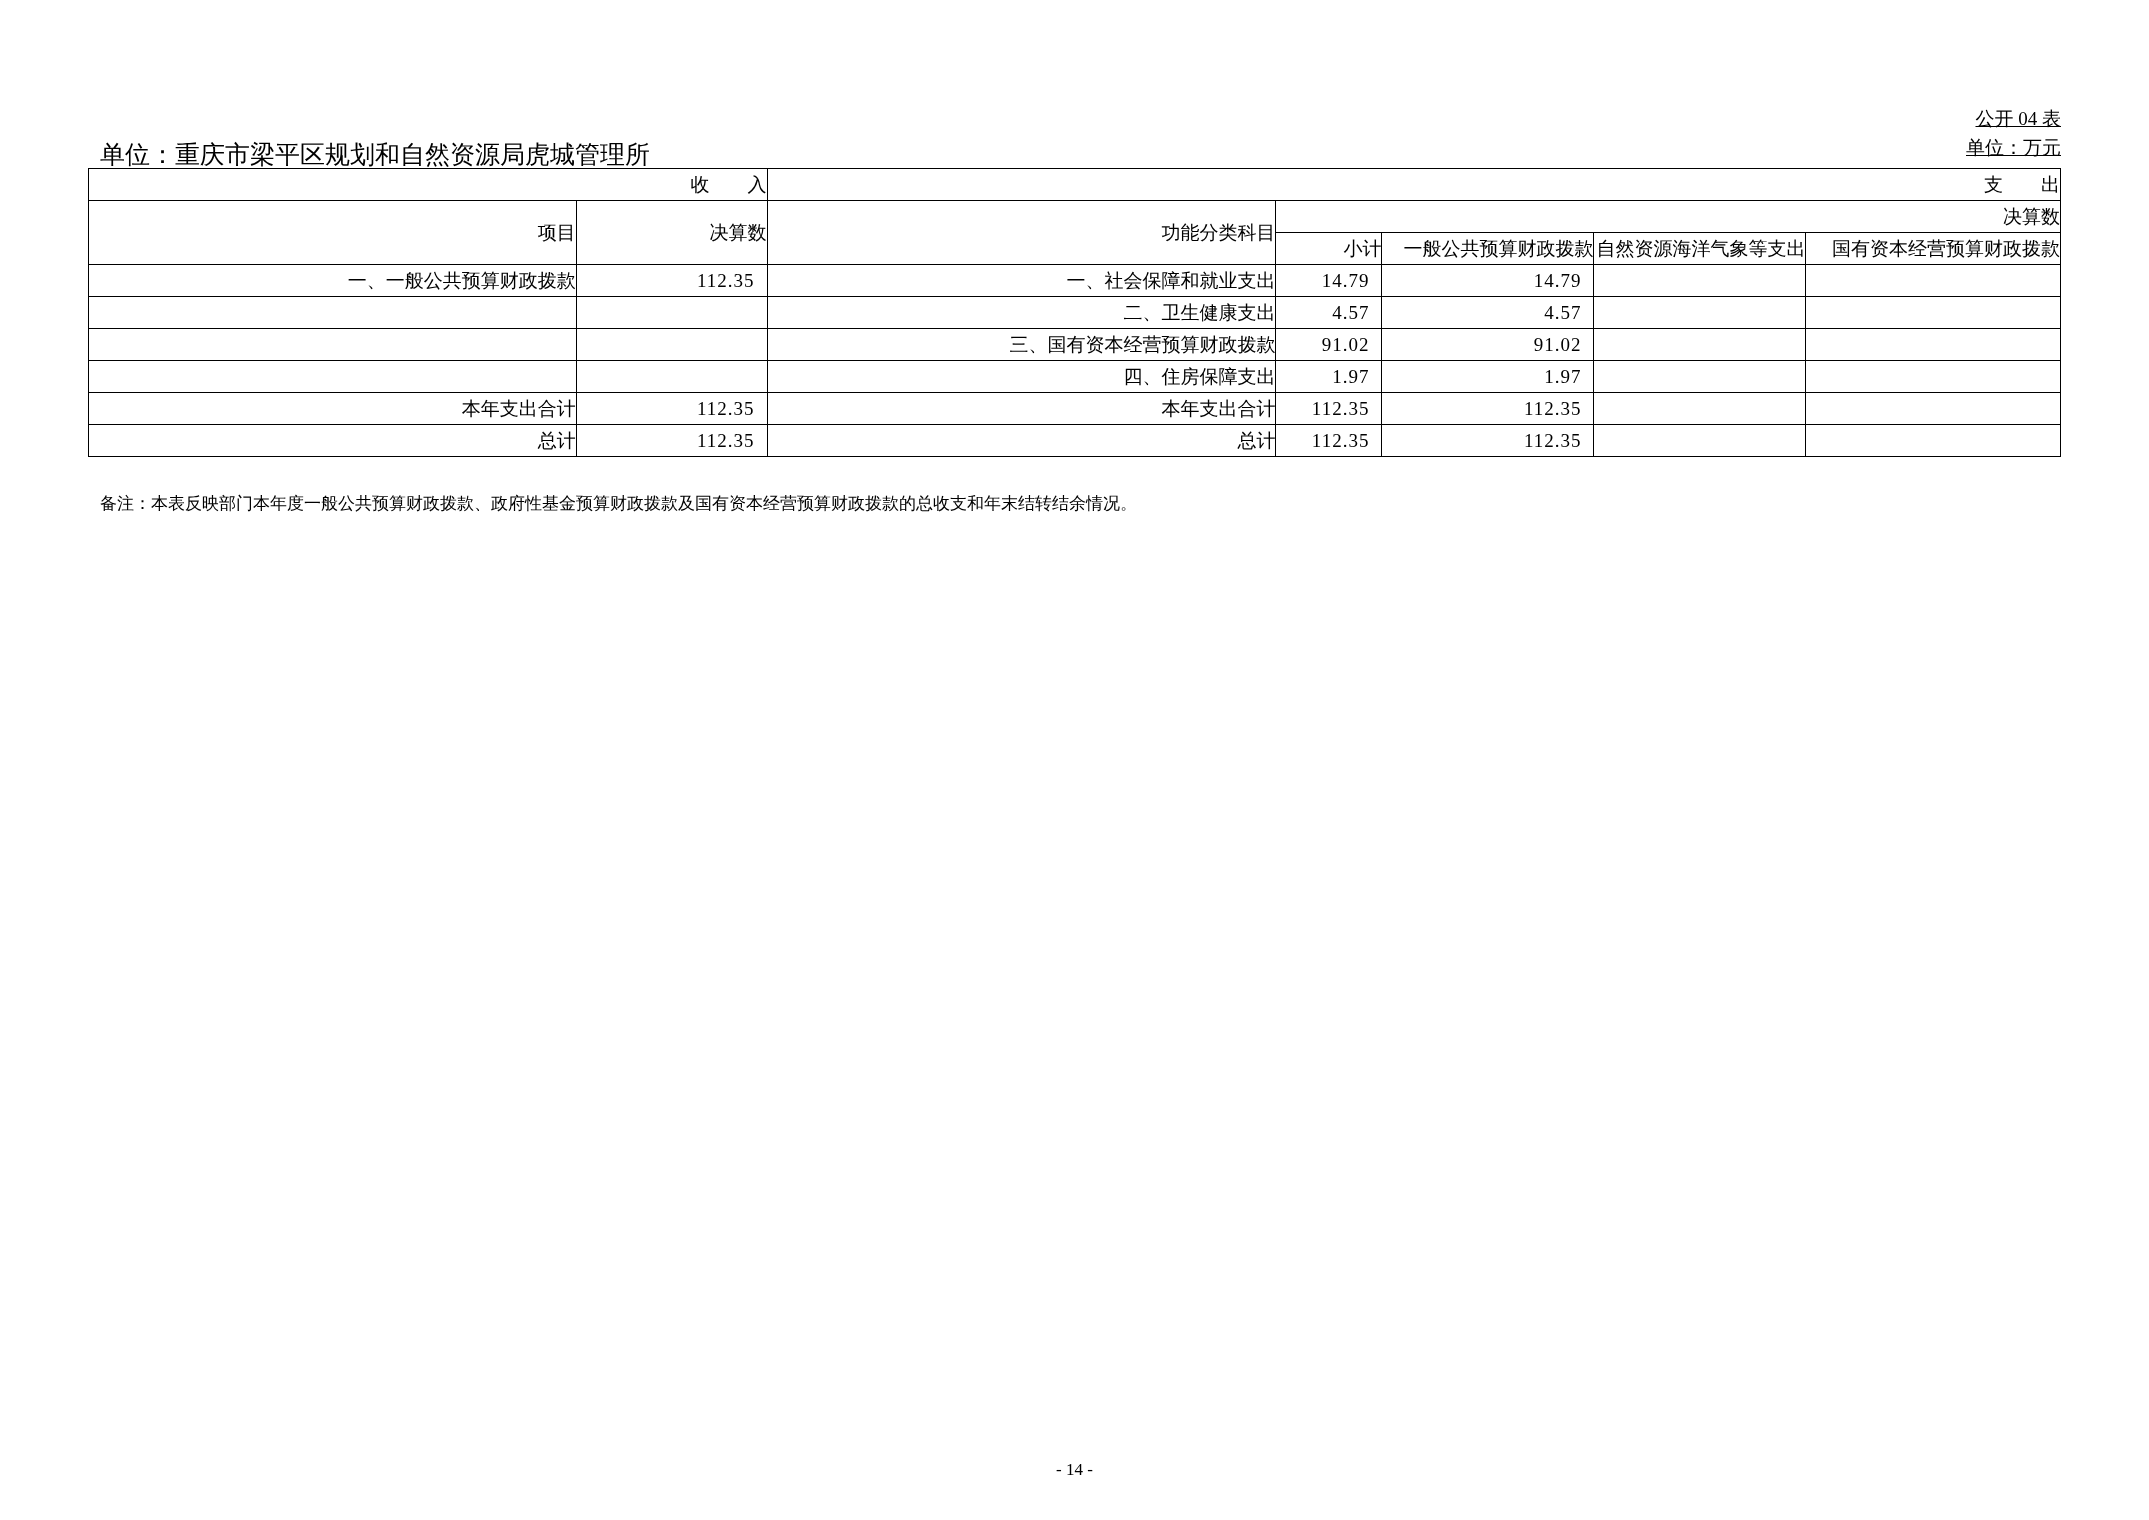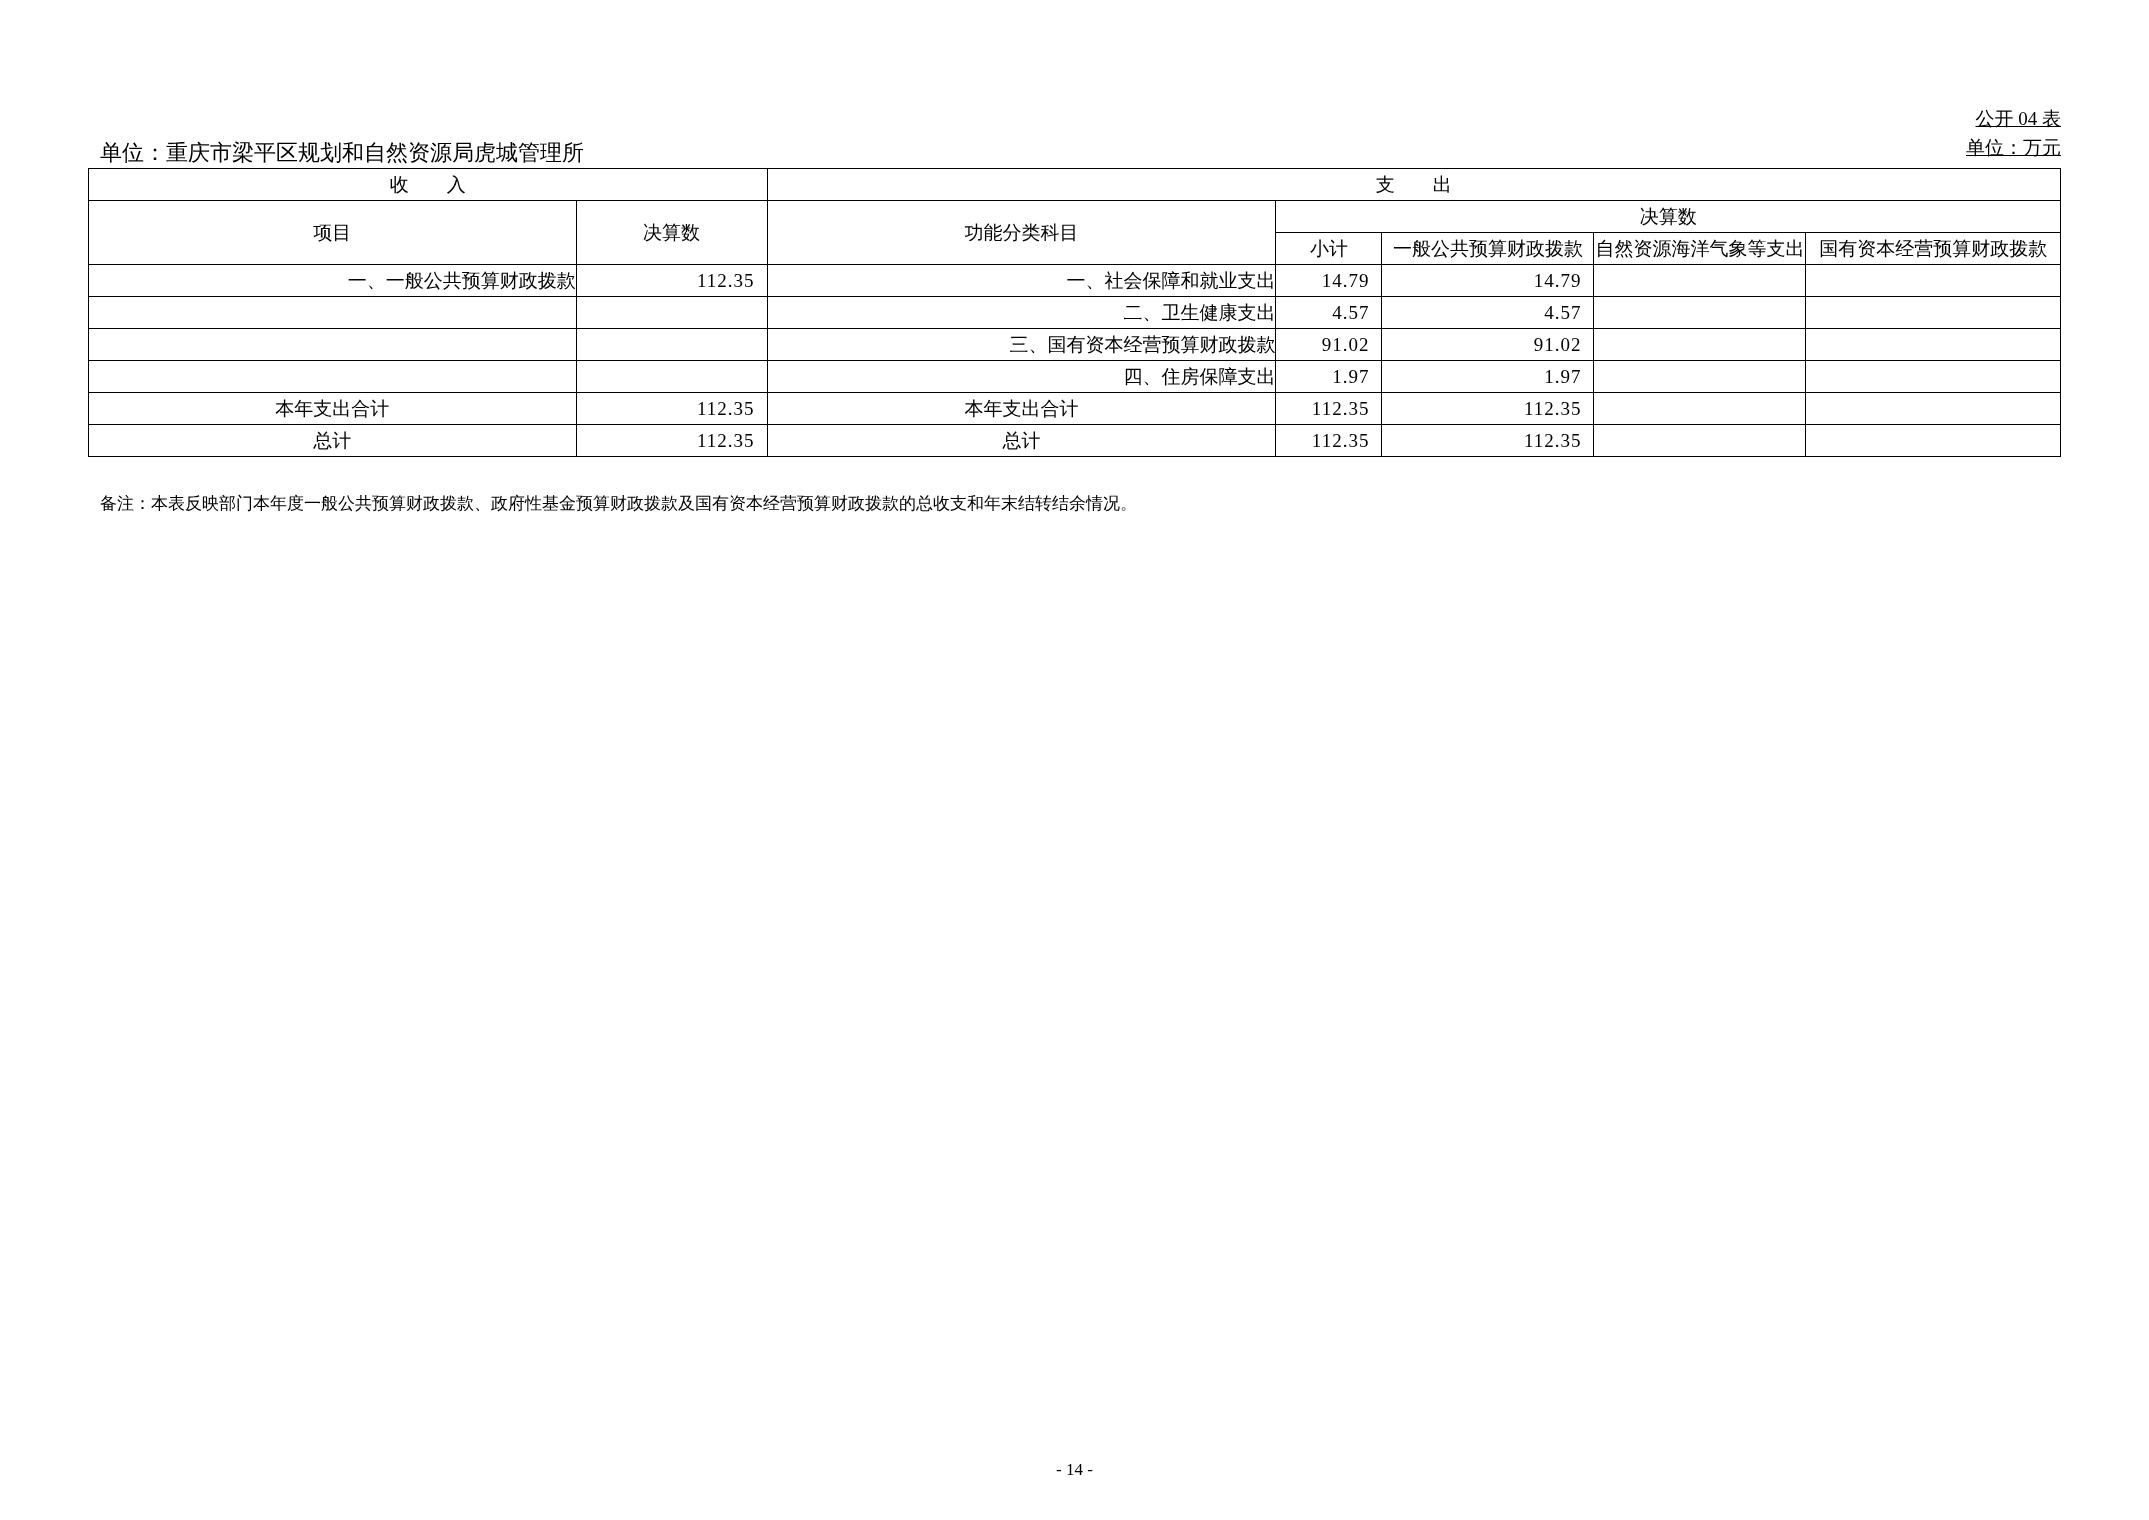--- a/index.html
+++ b/index.html
@@ -38,41 +38,41 @@
     text-align: right;
     font-size: 19px;
     line-height: 1.5;
     font-family: "Liberation Serif", serif;
     text-decoration: underline;
   }
   .meta-left {
     position: absolute;
     left: 100px;
     top: 138px;
-    font-size: 22px;
+    font-size: 25px;
     font-family: Liberation Serif, serif;
   }
   table.main {
     position: absolute;
     left: 88px;
     top: 168px;
     width: 1973px;
     border-collapse: collapse;
     table-layout: fixed;
   }
   table.main td, table.main th {
     border: 1px solid #000000;
     font-weight: normal;
     font-size: 19px;
     padding: 0;
     height: 31px;
     vertical-align: middle;
     font-family: "Liberation Serif", serif;
   }
-  .c-center { text-align: center; }
+  .c-center { text-align: right; }
   .c-left { text-align: right; padding-left: 10px !important; }
   .c-right { text-align: right; padding-right: 12px !important; }
   .bold { font-weight: bold; }
   .h-group { height: 34px; }
   .h-hdr { height: 34px; }
   .h-hdr2 { height: 56px; }
   .h-row { height: 34px; }
   .note {
     position: absolute;
     left: 100px;

